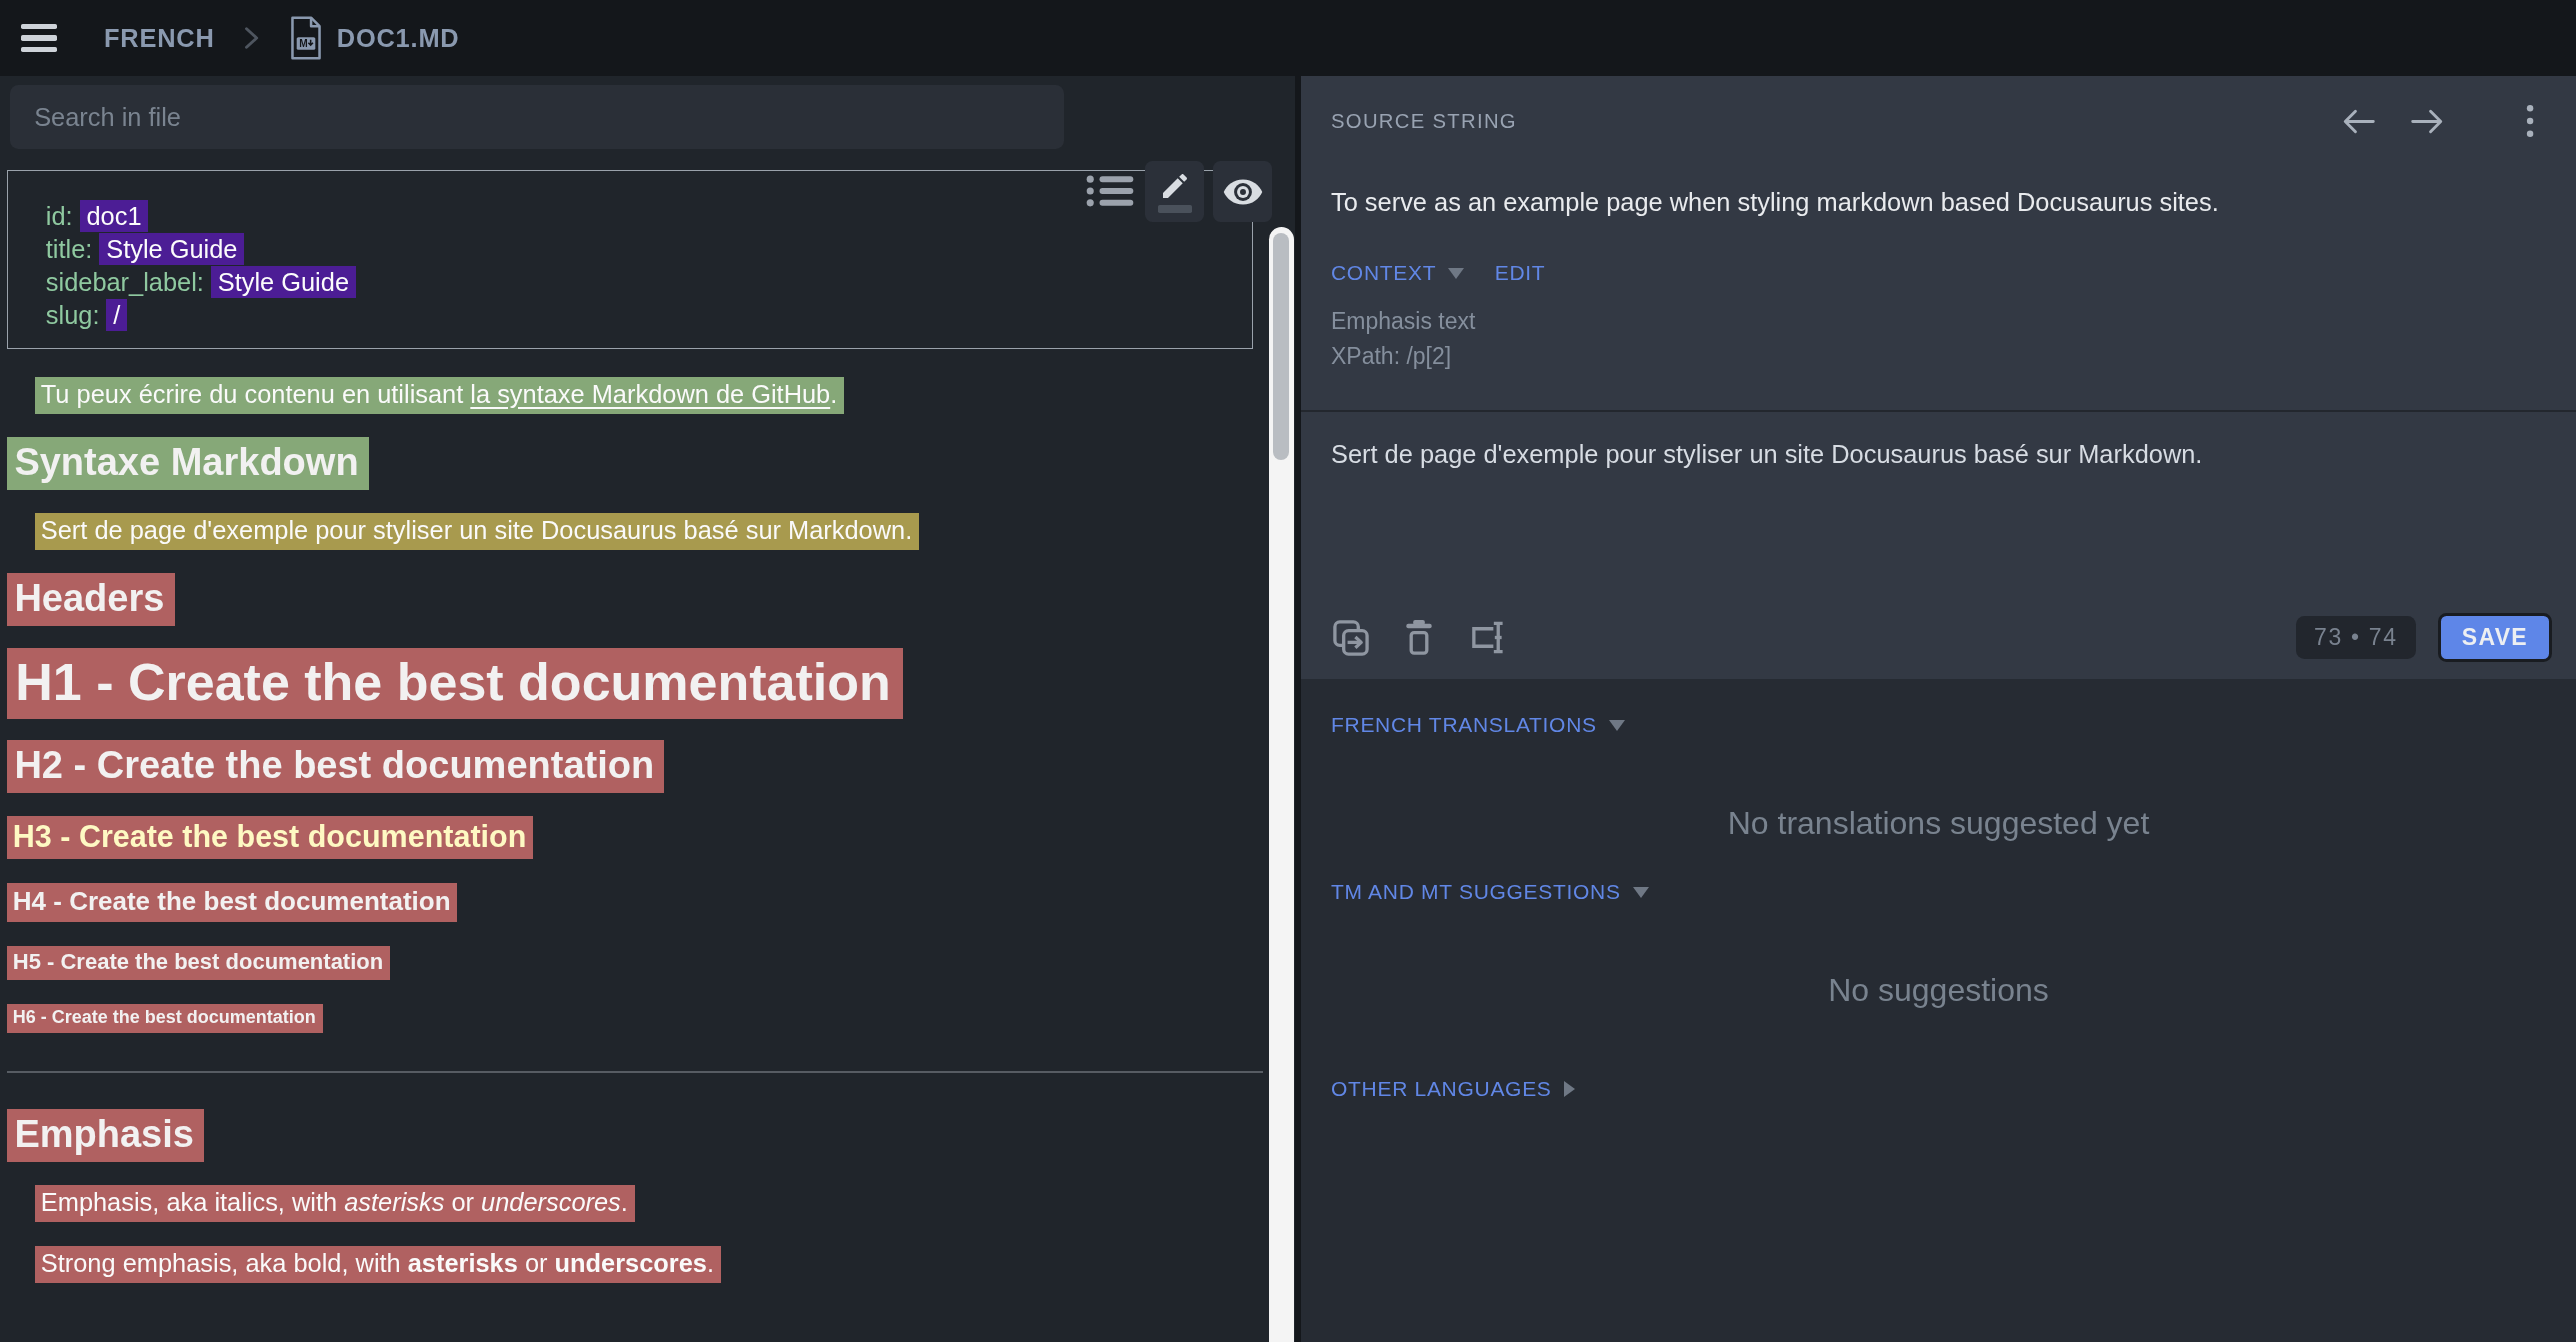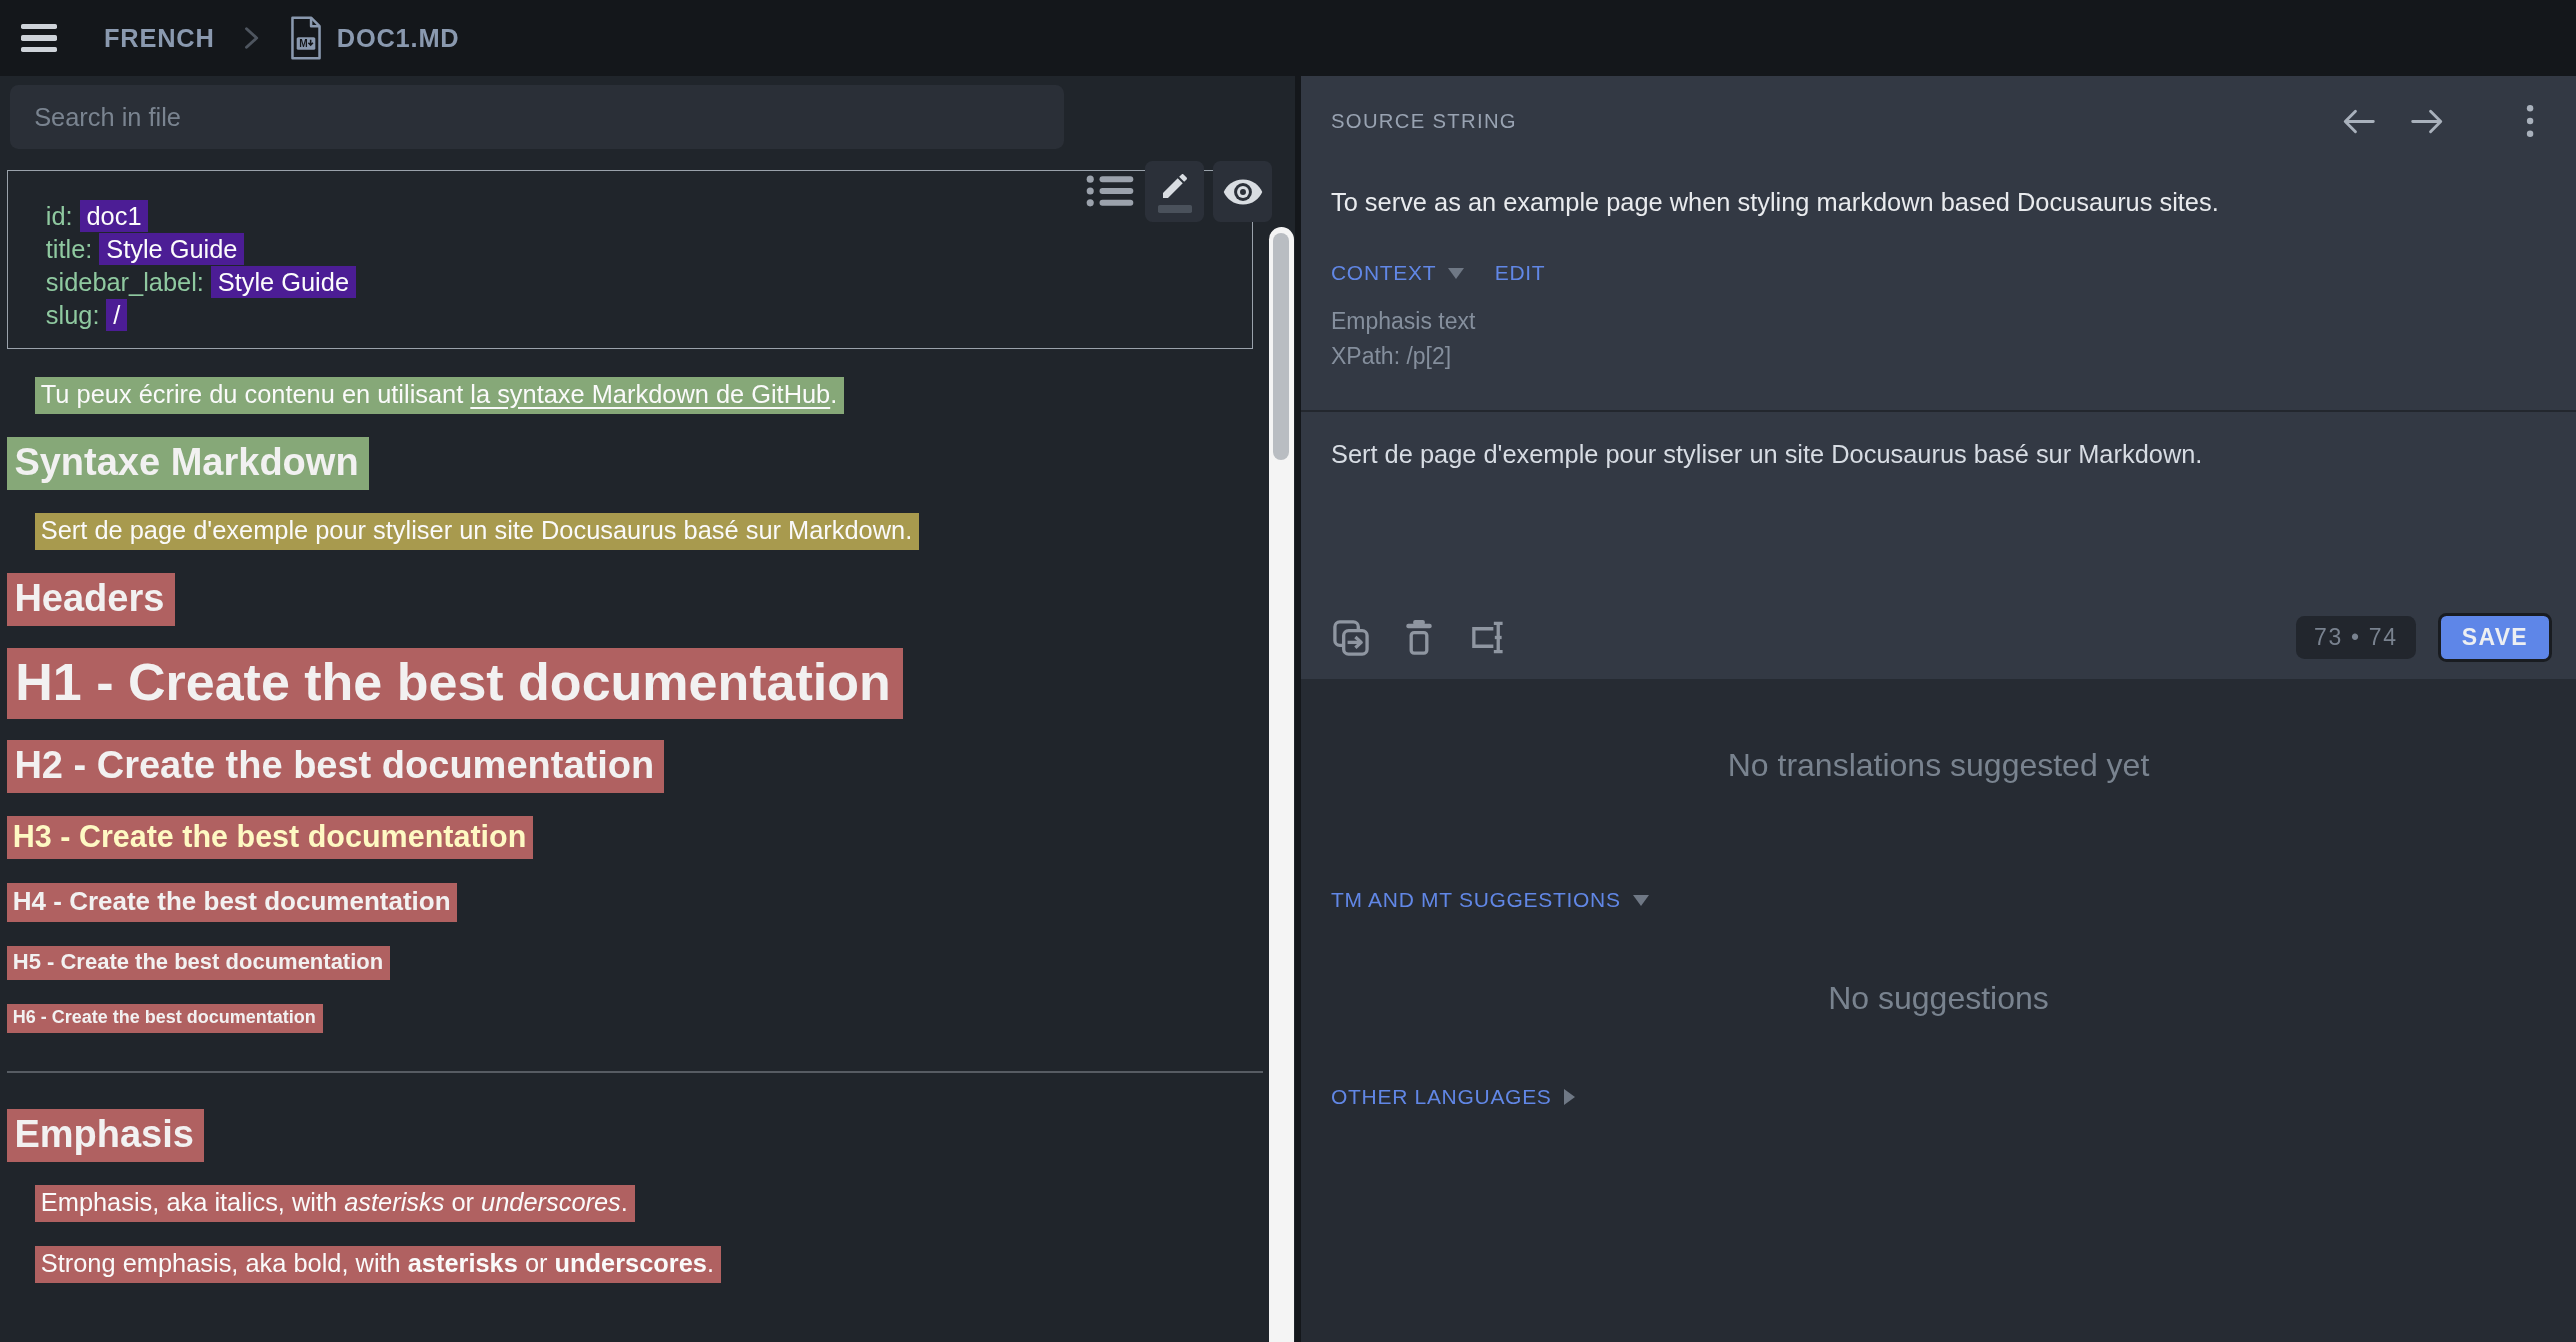--- a/index.html
+++ b/index.html
@@ -91,21 +91,21 @@
       font-size:23px; color:#79828F; letter-spacing:1.7px; }
   .save-btn { margin-left:22px; background:#5E86E8; border:3.4px solid #191C21; border-radius:8.5px;
       padding:7.6px 21px; font-size:23px; font-weight:700; letter-spacing:1.3px;
       color:#EDEFF2; cursor:pointer; font-family:inherit; }
 
   
   .suggestions { flex:1; background:#262B33; }
   .sg-title { display:flex; align-items:center; padding-left:30px; }
   .sg-title.first { margin-top:34px; }
   .sg-empty { margin-top:68px; text-align:center; font-size:32px; color:#79838F; }
-  .sg-title.tm { margin-top:104px; }
+  .sg-title.tm { margin-top:38px; }
   .sg-title.other { margin-top:68px; }
 
   svg { display:block; }
 </style>
 </head>
 <body>
 
 <div class="topbar">
   <div class="hamburger">
       <i></i>
@@ -285,20 +285,24 @@
             <path d="M27.5 5.5 H36.5 M27.5 34.5 H36.5" stroke="#8F96A1" stroke-width="3.4"></path>
             <path d="M28.5 20 H35.5" stroke="#8F96A1" stroke-width="3.4"></path>
           </svg>
         </button>
         <span class="count-badge">73 • 74</span>
         <button class="save-btn">SAVE</button>
       </div>
     </div>
 
     <div class="suggestions">
+      <div class="sg-title first">
+        <span class="blue-link">FRENCH TRANSLATIONS</span>
+        <span class="tri-down"></span>
+      </div>
       <div class="sg-empty">No translations suggested yet</div>
 
       <div class="sg-title tm">
         <span class="blue-link">TM AND MT SUGGESTIONS</span>
         <span class="tri-down"></span>
       </div>
       <div class="sg-empty">No suggestions</div>
 
       <div class="sg-title other">
         <span class="blue-link">OTHER LANGUAGES</span>

